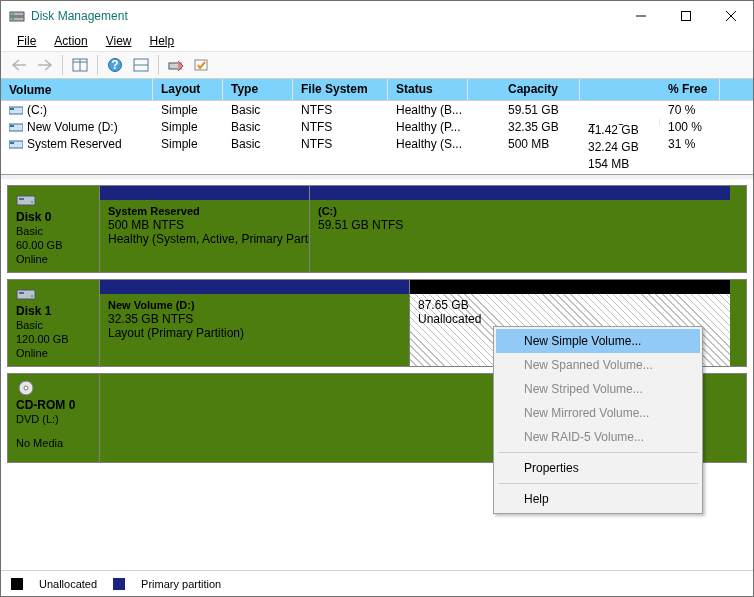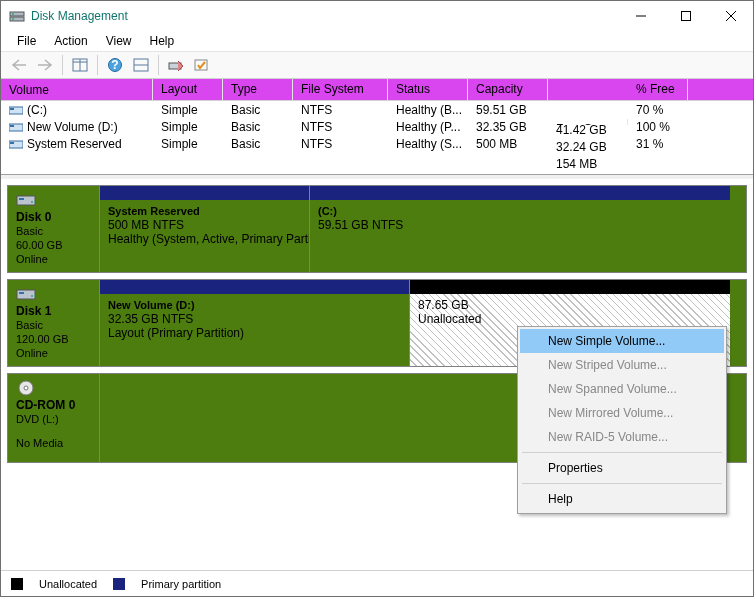--- a/index.html
+++ b/index.html
@@ -4,54 +4,54 @@
 <style>
 * { margin: 0; padding: 0; box-sizing: border-box; font-family: "Segoe UI", Tahoma, sans-serif; font-size: 12px; }
 body { background: #fff; width: 754px; height: 597px; overflow: hidden; border: 1px solid #6f6f6f; position: relative; }
 .titlebar { height: 30px; display: flex; align-items: center; padding-left: 8px; background: #fff; }
 .titlebar .app-icon { width: 16px; height: 16px; margin-right: 6px; display: inline-flex; }
 .titlebar .title { font-size: 12px; color: #0f766e; flex: 1; }
 .win-controls { display: flex; height: 100%; }
 .win-btn { width: 45px; display: flex; align-items: center; justify-content: center; cursor: default; }
 .win-btn svg { stroke: #000; stroke-width: 1; fill: none; }
 .menubar { height: 20px; display: flex; align-items: center; padding-left: 8px; gap: 2px; }
-.menubar .menu-item { padding: 2px 8px; cursor: default; }
+.menubar .menu-item { padding: 2px 8px; cursor: default; text-decoration: underline; }
 .toolbar { height: 28px; display: flex; align-items: center; padding-left: 6px; border-top: 1px solid #e5e5e5; border-bottom: 1px solid #d0d0d0; background: #f9f9f9; gap: 2px; }
 .toolbar .tbtn { width: 24px; height: 22px; display: flex; align-items: center; justify-content: center; border: 1px solid transparent; cursor: default; }
 .toolbar .tbtn.disabled svg { opacity: 0.35; }
 .toolbar .sep { width: 1px; height: 20px; background: #d0d0d0; margin: 0 3px; }
 .volume-list { border-bottom: 1px solid #a0a0a0; }
-.vl-header { display: flex; background: #d946ef; border-bottom: 1px solid #d0d0d0; height: 22px; }
+.vl-header { display: flex; background: #7dd3fc; border-bottom: 1px solid #d0d0d0; height: 22px; font-weight: bold; }
 .vl-header .cell { padding: 3px 8px; border-right: 1px solid #e5e5e5; overflow: hidden; white-space: nowrap; }
 .vl-row { display: flex; height: 17px; align-items: center; }
 .vl-row .cell { padding: 0 8px; overflow: hidden; white-space: nowrap; }
 .c-vol { width: 152px; display: flex; align-items: center; gap: 4px; }
 .c-layout { width: 70px; } .c-type { width: 70px; } .c-fs { width: 95px; }
-.c-status { width: 80px; } .c-cap { width: 80px; } .c-free { width: 80px; margin-top: 40px; } .c-pct { width: 60px; }
+.c-status { width: 80px; } .c-cap { width: 80px; margin-left: 32px; } .c-free { width: 80px; margin-top: 40px; } .c-pct { width: 60px; }
 .vol-icon { width: 14px; height: 12px; display: inline-flex; }
 .disk-area { background: #fff; padding: 6px; border-top: 4px solid #f0f0f0; }
 .disk-row { display: flex; border: 1px solid #808080; margin-bottom: 6px; background: #4d7c0f; }
 .disk-label { width: 92px; padding: 6px 8px; border-right: 1px solid #808080; }
 .disk-label .disk-icon { width: 20px; height: 16px; display: block; margin-bottom: 2px; }
 .disk-label b { font-size: 12px; font-weight: bold; }
 .disk-label div { font-size: 11px; line-height: 14px; }
 .disk-parts { flex: 1; display: flex; }
 .part { position: relative; border-right: 1px solid #808080; display: flex; flex-direction: column; }
 .part:last-child { border-right: none; }
 .part-bar { height: 14px; background: #1a237e; }
 .part-bar.unalloc { background: #000; }
 .part-body { padding: 4px 8px; flex: 1; font-size: 11px; line-height: 14px; overflow: hidden; white-space: nowrap; }
 .part-body b { font-weight: bold; font-size: 11px; }
 .part-body.hatch { background-image: repeating-linear-gradient(45deg, #fff, #fff 4px, #c0c0c0 4px, #c0c0c0 5px); }
 .legend { position: absolute; left: 0; right: 0; bottom: 0; height: 26px; border-top: 1px solid #d0d0d0; display: flex; align-items: center; padding-left: 10px; gap: 6px; background: #fff; }
 .legend .sw { width: 12px; height: 12px; display: inline-block; }
 .legend .sw.unalloc { background: #000; }
 .legend .sw.primary { background: #1a237e; }
 .legend span { font-size: 11px; margin-right: 10px; }
-.context-menu { position: absolute; left: 516px; top: 325px; width: 210px; background: #f2f2f2; border: 1px solid #a0a0a0; box-shadow: 2px 2px 3px rgba(0,0,0,0.25); padding: 2px; }
+.context-menu { position: absolute; left: 492px; top: 325px; width: 210px; background: #f2f2f2; border: 1px solid #a0a0a0; box-shadow: 2px 2px 3px rgba(0,0,0,0.25); padding: 2px; }
 .context-menu .ctx-item { padding: 5px 20px 5px 28px; font-size: 12px; cursor: default; white-space: nowrap; }
 .context-menu .ctx-item.highlight { background: #91c9f7; }
 .context-menu .ctx-item.disabled { color: #888; }
 .context-menu .ctx-sep { height: 1px; background: #d0d0d0; margin: 3px 2px; }
 </style>
 </head>
 <body>
 
 <div class="titlebar">
   <span class="app-icon">
@@ -256,22 +256,22 @@
 <div class="legend">
   <span class="sw unalloc"></span>
   <span>Unallocated</span>
   <span class="sw primary"></span>
   <span>Primary partition</span>
 </div>
 
 <div class="context-menu">
   <div id="ctx-top">
       <div class="ctx-item highlight">New Simple Volume...</div>
+      <div class="ctx-item disabled">New Spanned Volume...</div>
       <div class="ctx-item disabled">New Striped Volume...</div>
-      <div class="ctx-item disabled">New Spanned Volume...</div>
       <div class="ctx-item disabled">New Mirrored Volume...</div>
       <div class="ctx-item disabled">New RAID-5 Volume...</div>
     </div>
   <div class="ctx-sep"></div>
   <div id="ctx-bottom">
       <div class="ctx-item">Properties</div>
     </div>
   <div class="ctx-sep"></div>
   <div id="ctx-last">
       <div class="ctx-item">Help</div>

